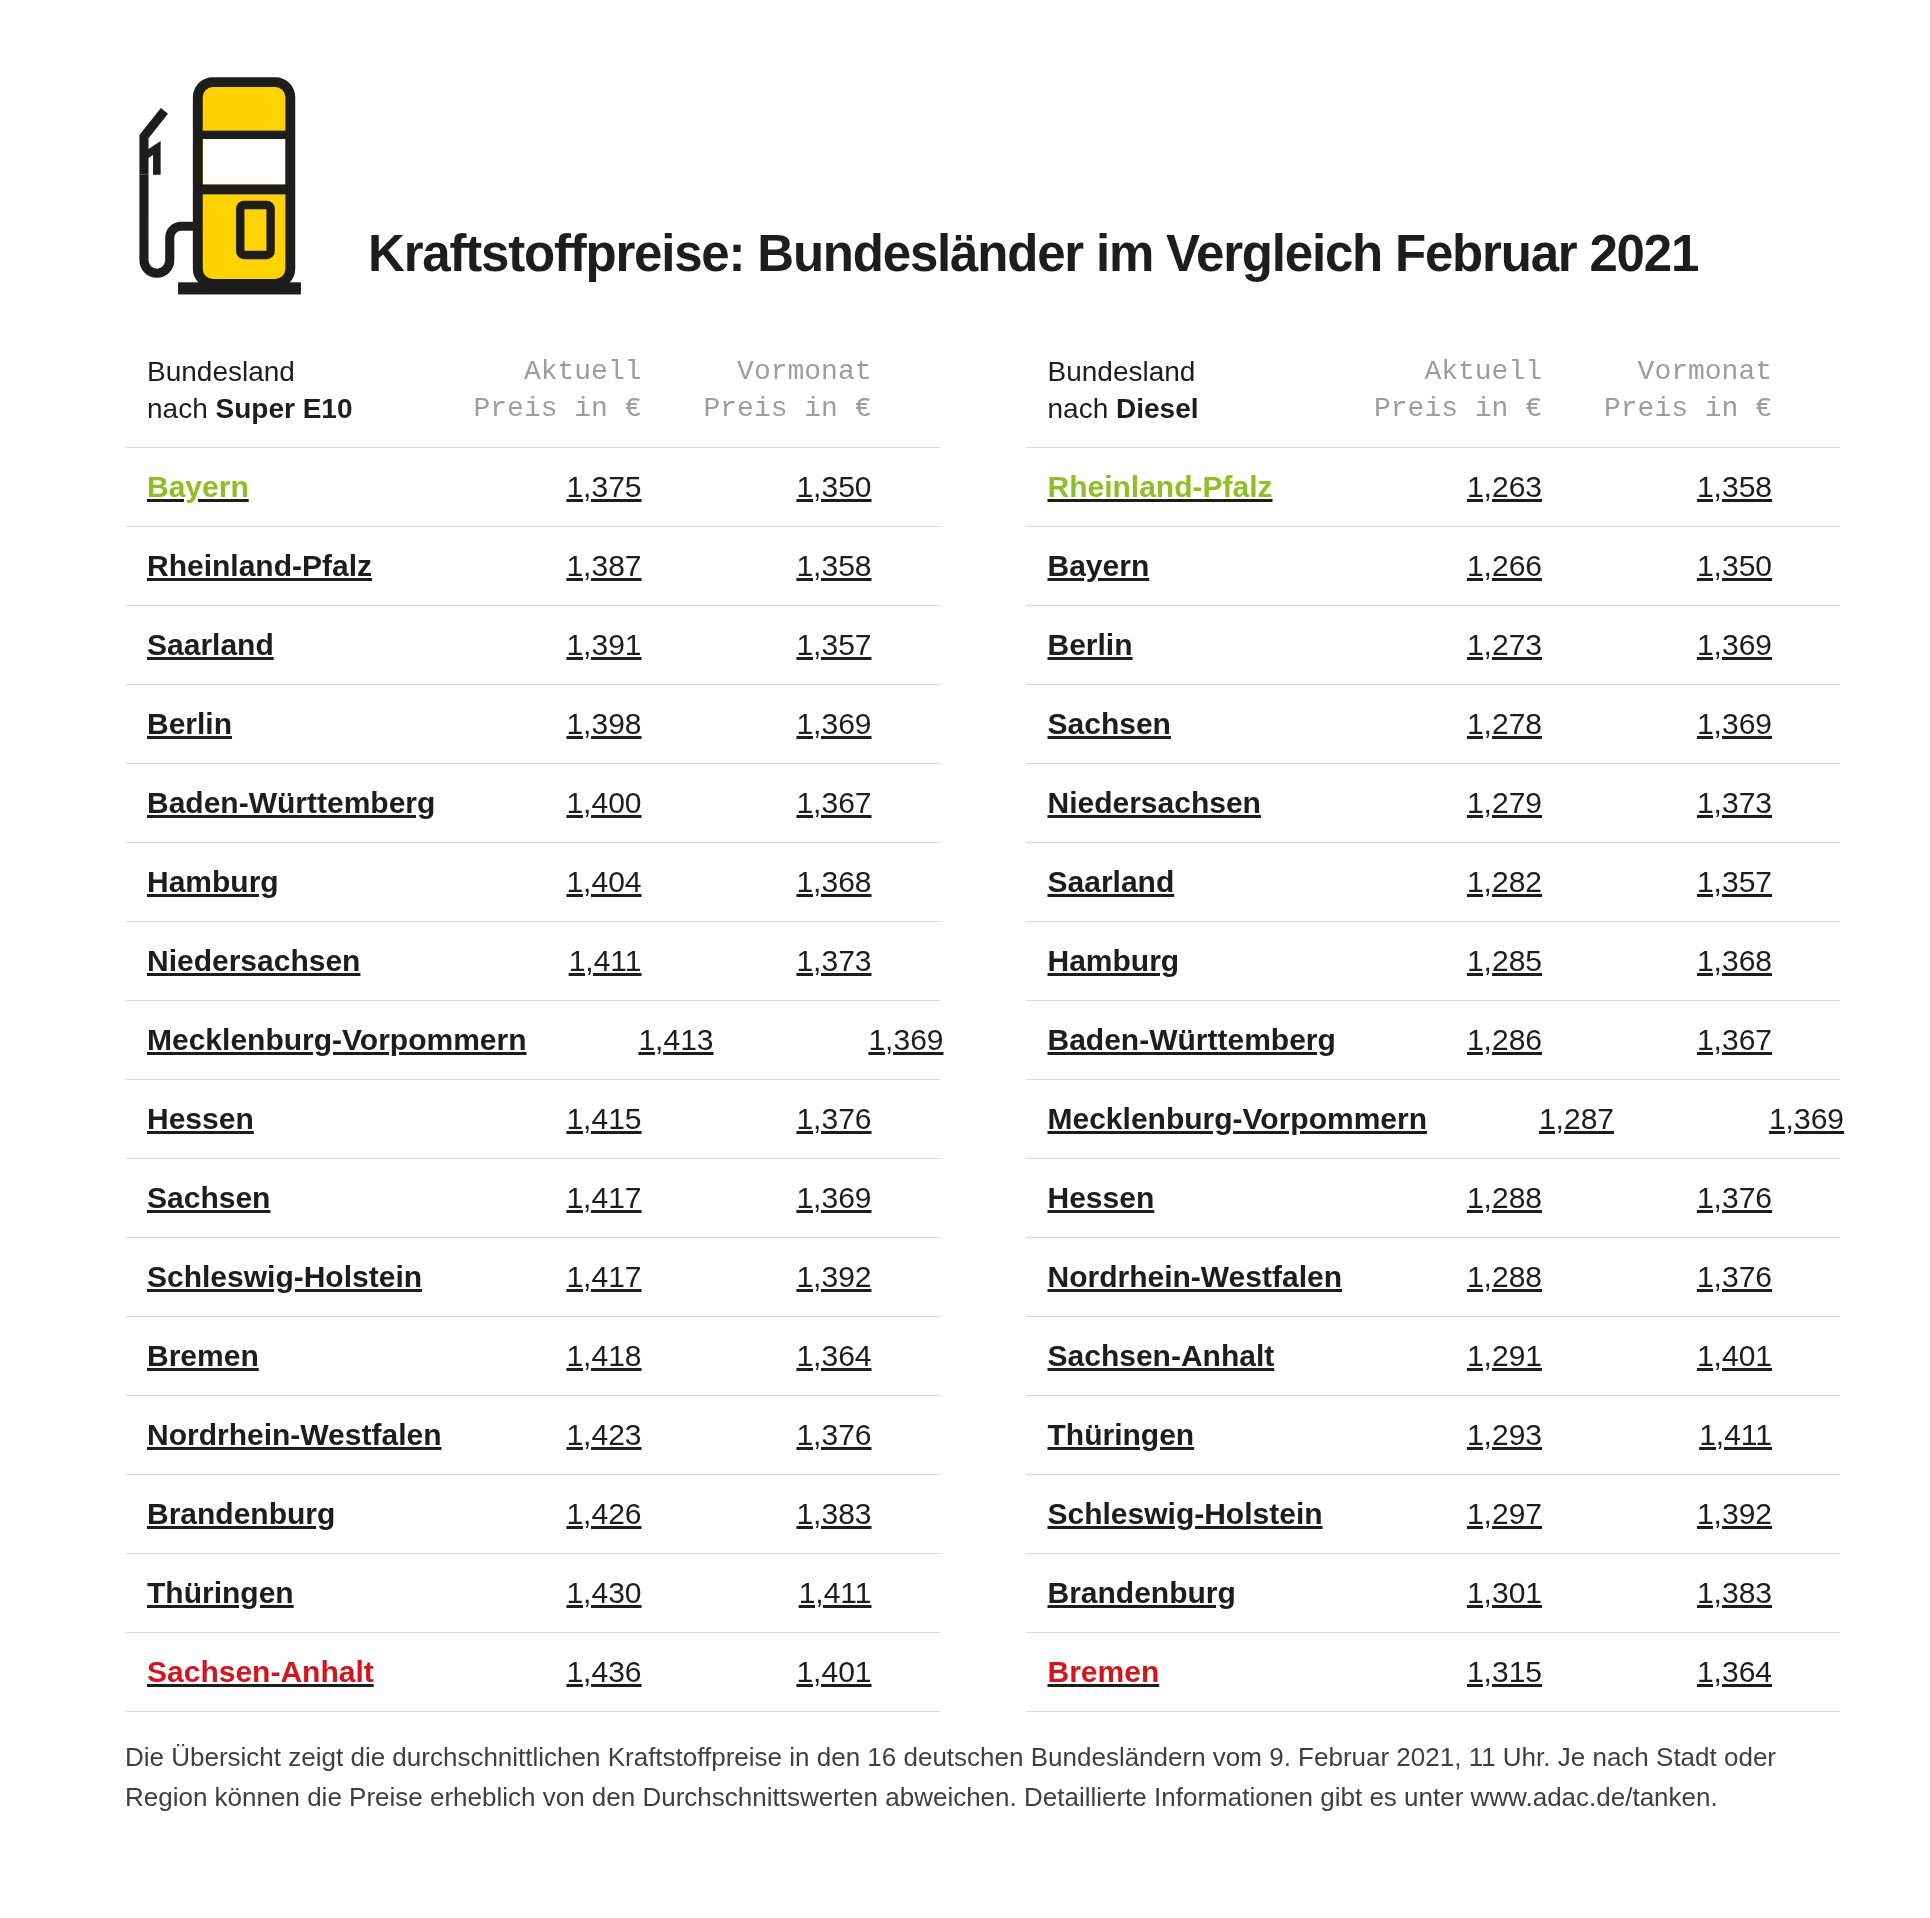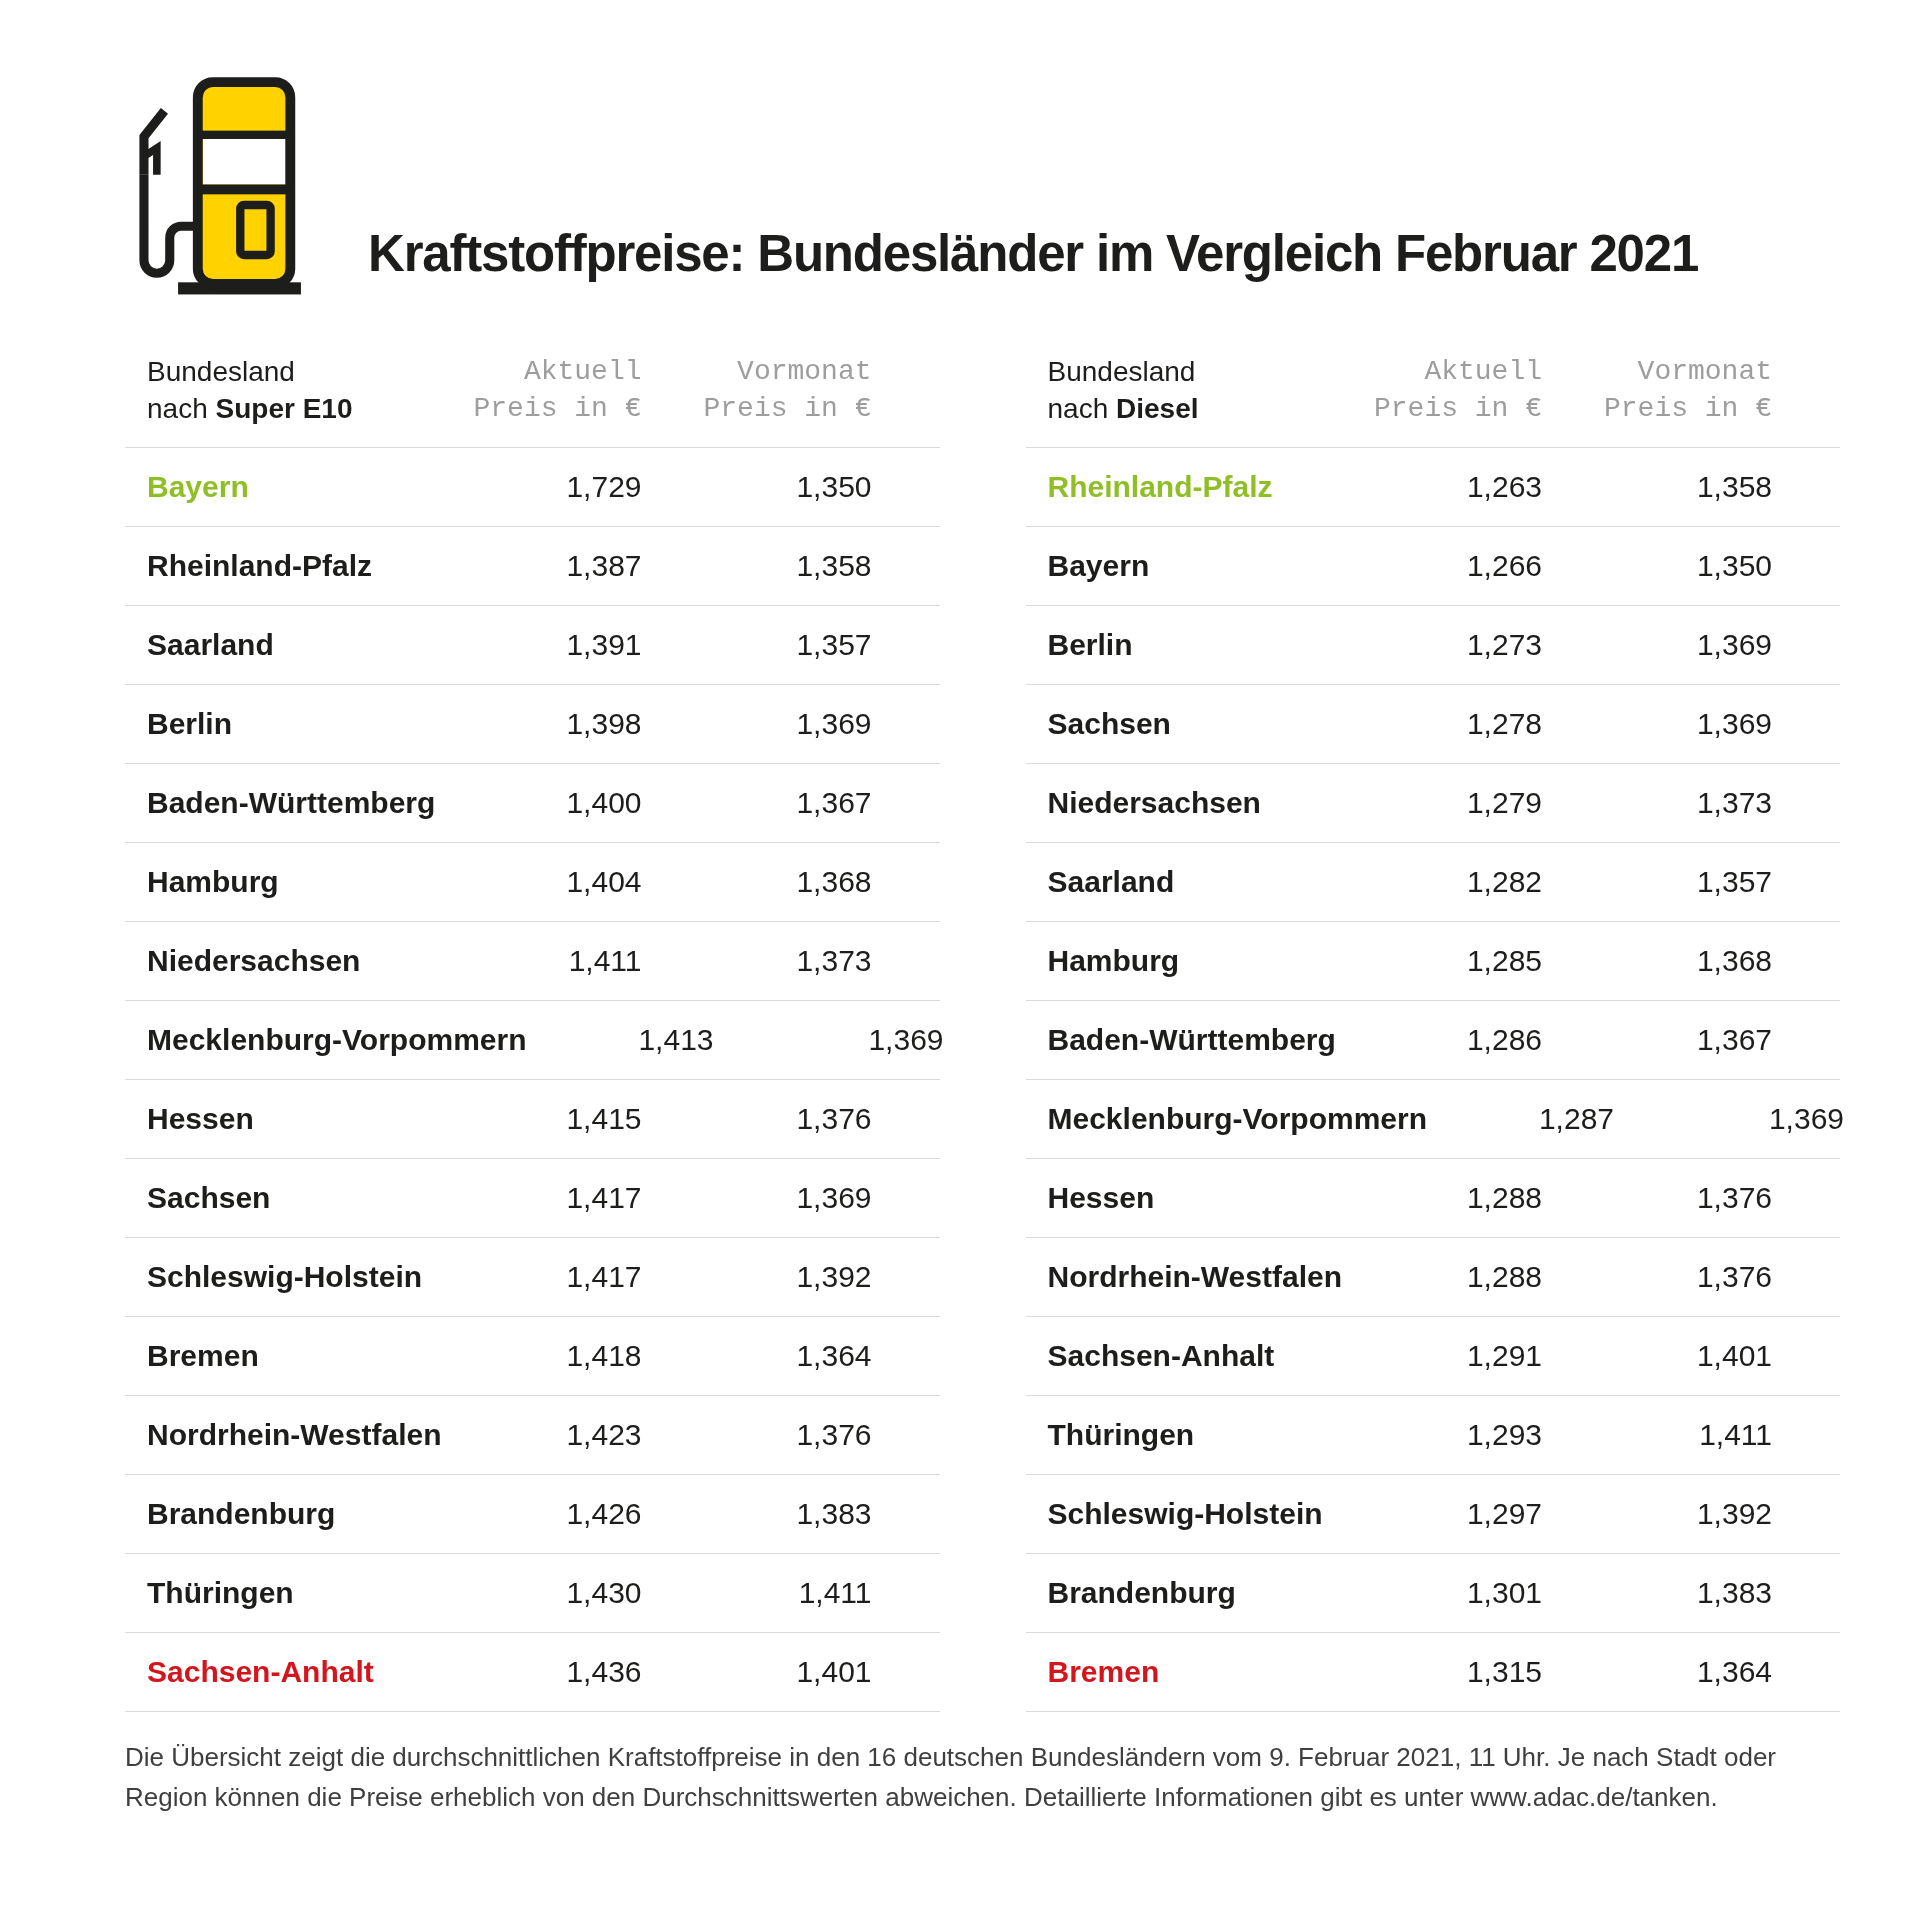--- a/index.html
+++ b/index.html
@@ -32,21 +32,21 @@
   .price-table{min-width:0;margin-top:24px;}
   .grid-row{
     display:grid;grid-template-columns:1fr 187px 230px;
     padding-left:22px;padding-right:68px;align-items:center;
   }
   .thead{padding-bottom:20px;align-items:end;}
   .th .l1,.th .l2{display:block;font-size:28px;line-height:37px;}
   .land-head{color:var(--ink);}
   .land-head strong{font-weight:bold;}
   .num-head{color:var(--header_gray);text-align:right;font-family:Liberation Mono, monospace;}
-  .tbody{border-bottom:1.6px solid var(--line_gray);}
+  .tbody{border-bottom:1.6px solid var(--line_gray);text-decoration:underline;}
   .row{height:78px;border-top:1.6px solid var(--line_gray);}
   .row .land{font-size:30px;font-weight:bold;color:var(--ink);white-space:nowrap;}
   .row .num{font-size:30px;font-weight:normal;color:var(--ink);text-align:right;}
   .row.green .land{color:var(--accent_green);}
   .row.red .land{color:var(--accent_red);}
   
   .footnote{
     margin-top:25px;font-size:26px;line-height:40px;color:var(--footnote_gray);
     max-width:1708px;font-weight:normal;
   }
@@ -98,21 +98,21 @@
           <span class="l2">Preis in €</span>
         </div>
         <div class="th num-head">
           <span class="l1">Vormonat</span>
           <span class="l2">Preis in €</span>
         </div>
       </div>
       <div class="tbody">
           <div class="grid-row row green">
             <span class="land">Bayern</span>
-            <span class="num">1,729</span>
+            <span class="num">1,375</span>
             <span class="num">1,350</span>
           </div>
           <div class="grid-row row">
             <span class="land">Rheinland-Pfalz</span>
             <span class="num">1,387</span>
             <span class="num">1,358</span>
           </div>
           <div class="grid-row row">
             <span class="land">Saarland</span>
             <span class="num">1,391</span>

